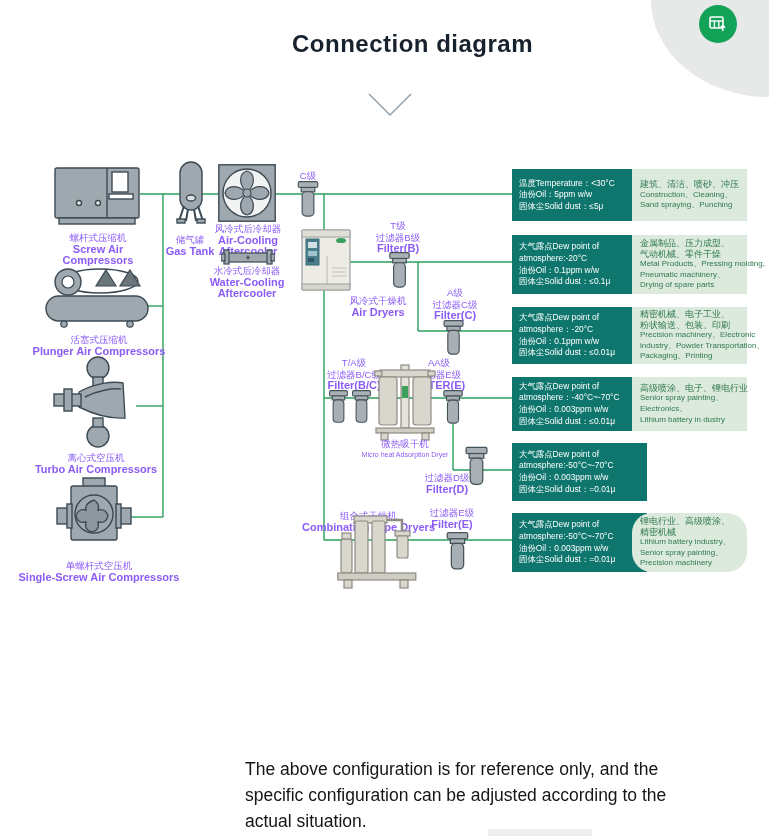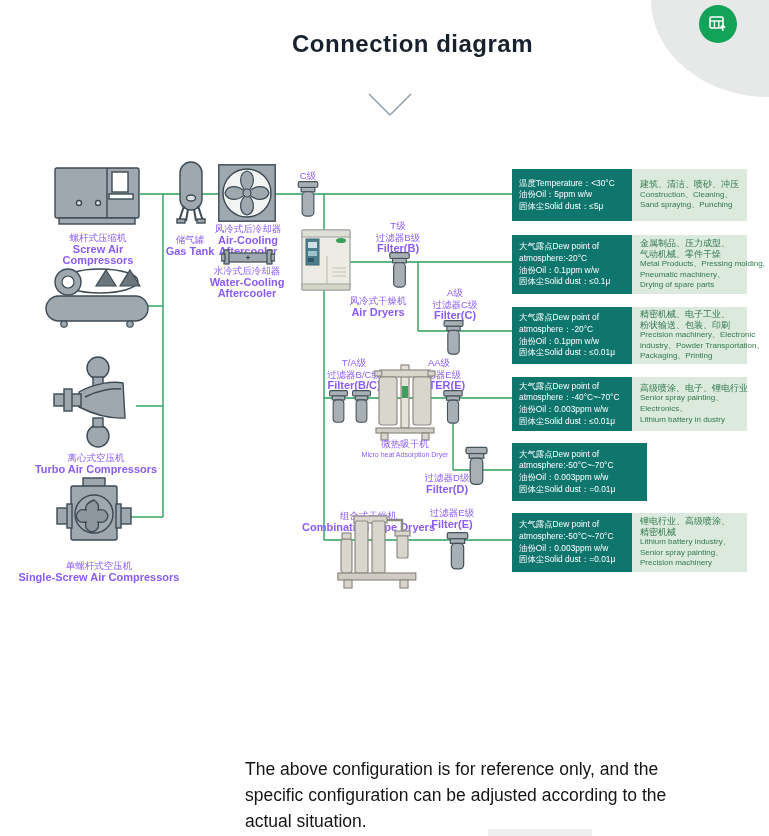--- a/index.html
+++ b/index.html
@@ -102,20 +102,24 @@
   <svg class="abs" style="left:44px;top:266px;" width="106" height="64" viewBox="0 0 106 64">
     <ellipse cx="56" cy="15" rx="38" ry="12" fill="none" stroke="#3c4a54" stroke-width="1.4"></ellipse>
     <path d="M62 4 L72 20 H52 Z" fill="#6b757c" stroke="#3c4a54" stroke-width="1.2"></path>
     <path d="M86 4 L96 20 H76 Z" fill="#6b757c" stroke="#3c4a54" stroke-width="1.2"></path>
     <circle cx="24" cy="16" r="13" fill="#9fa8ae" stroke="#3c4a54" stroke-width="1.4"></circle>
     <circle cx="24" cy="16" r="6" fill="#ffffff" stroke="#3c4a54" stroke-width="1.2"></circle>
     <rect x="2" y="30" width="102" height="25" rx="12.5" fill="#9fa8ae" stroke="#3c4a54" stroke-width="1.4"></rect>
     <circle cx="20" cy="58" r="3.2" fill="#9fa8ae" stroke="#3c4a54" stroke-width="1.2"></circle>
     <circle cx="86" cy="58" r="3.2" fill="#9fa8ae" stroke="#3c4a54" stroke-width="1.2"></circle>
   </svg>
+  <div class="lbl" style="left:27px;top:334px;width:144px;">
+    <span class="zh">活塞式压缩机</span>
+    <span class="en">Plunger Air Compressors</span>
+  </div>
 
   <svg class="abs" style="left:53px;top:356px;" width="86" height="92" viewBox="0 0 86 92">
     <g fill="#9fa8ae" stroke="#3c4a54" stroke-width="1.4">
       <circle cx="45" cy="12" r="11"></circle>
       <circle cx="45" cy="80" r="11"></circle>
       <rect x="40" y="21" width="10" height="10"></rect>
       <rect x="40" y="62" width="10" height="9"></rect>
       <path d="M26 36 C42 27 60 25 70 27 L72 62 C54 63 38 57 26 51 Z"></path>
       <path d="M32 41 C46 34 60 32 68 33" fill="none"></path>
       <rect x="1" y="38" width="27" height="12"></rect>
@@ -370,21 +374,21 @@
     <div class="ln">油份Oil：0.003ppm w/w</div>
     <div class="ln">固体尘Solid dust：=0.01μ</div>
   </div>
 
   <div class="spec-dark" style="top:513px;height:59px;">
     <div class="ln">大气露点Dew point of</div>
     <div class="ln">atmosphere:-50°C~-70°C</div>
     <div class="ln">油份Oil：0.003ppm w/w</div>
     <div class="ln">固体尘Solid dust：=0.01μ</div>
   </div>
-  <div class="spec-light" style="top:513px;height:59px;">
+  <div class="spec-light" style="top:513px;height:59px;border-radius:20px;">
     <div class="ln cn">锂电行业、高级喷涂、</div>
     <div class="ln cn">精密机械</div>
     <div class="ln">Lithium battery industry、</div>
     <div class="ln">Senior spray painting、</div>
     <div class="ln">Precision machinery</div>
   </div>
 
   <div class="footer">
     <div>The above configuration is for reference only, and the</div>
     <div>specific configuration can be adjusted according to the</div>

